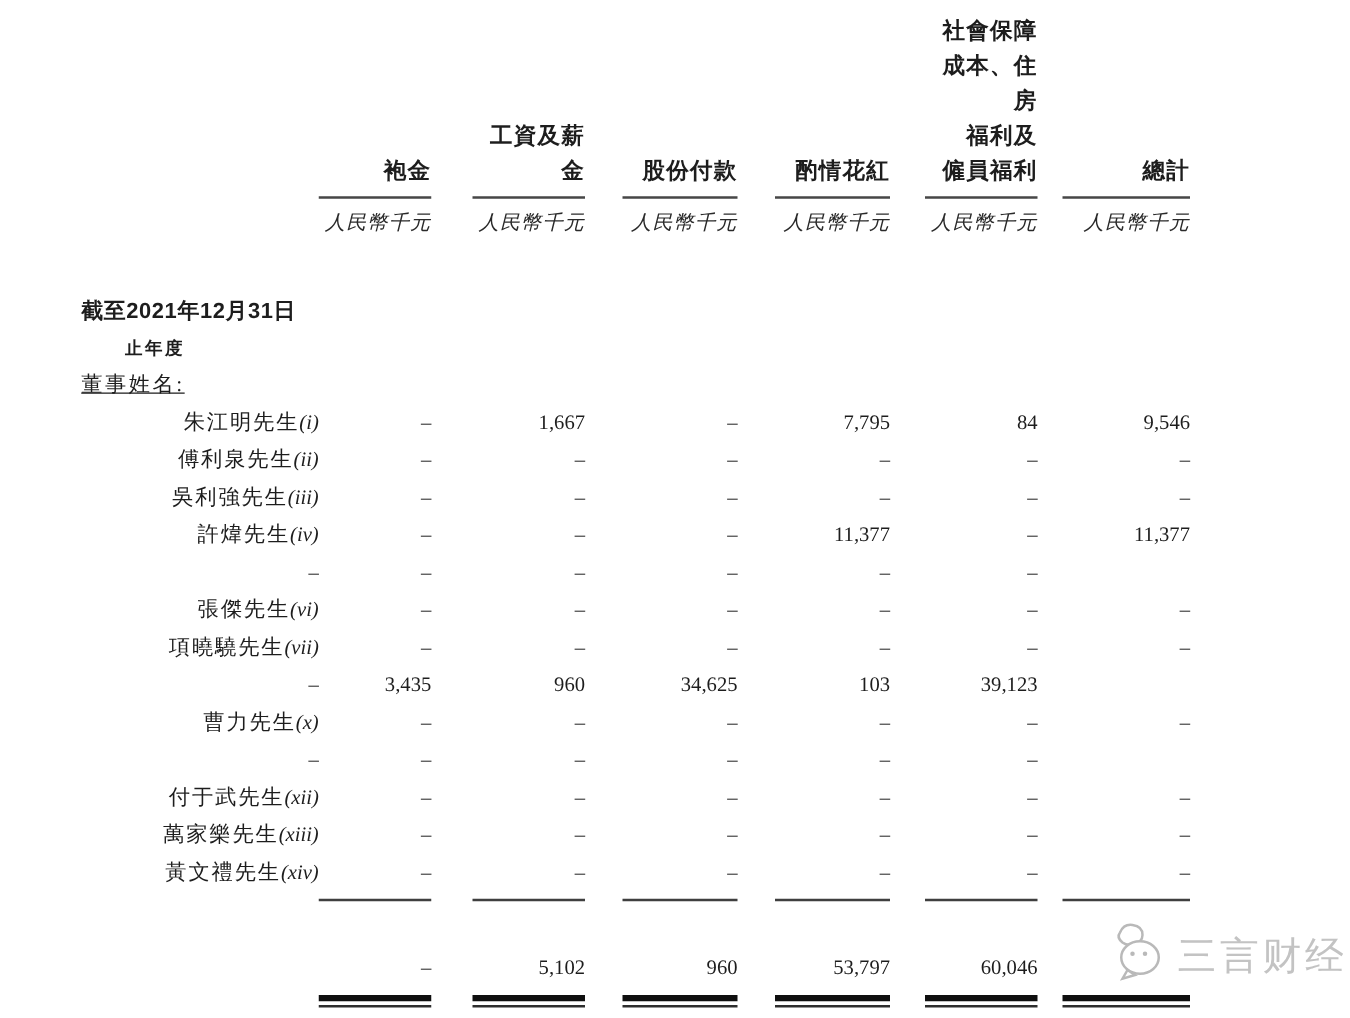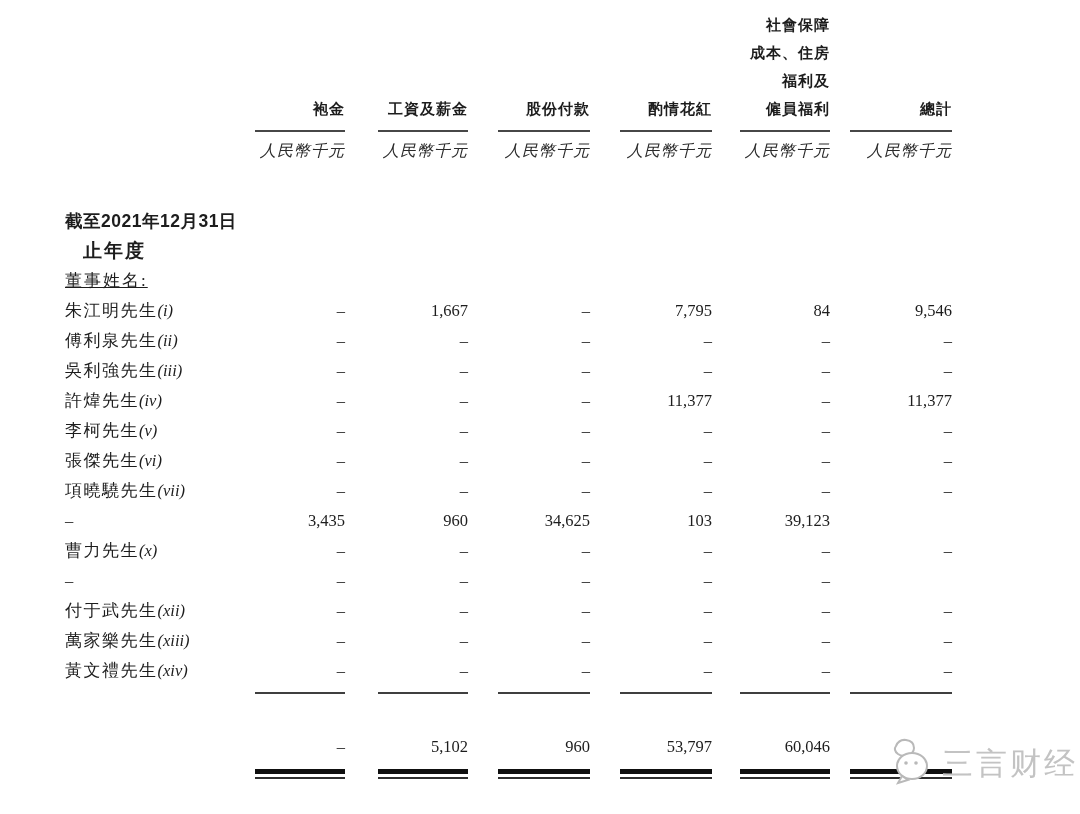--- a/index.html
+++ b/index.html
@@ -6,47 +6,47 @@
   body{
     width:1080px;height:814px;
     font-family:"Liberation Serif","DejaVu Serif",serif;
     color:#1d1d1d;
     position:relative;overflow:hidden;
   }
   .sheet{position:relative;width:1080px;height:814px;background:#fff;}
   .tbl{position:absolute;left:65px;top:10px;width:887px;}
   .grid-row{display:grid;grid-template-columns:190px 90px 123px 122px 122px 118px 122px;}
   .grid-row > div{box-sizing:border-box;text-align:right;}
-  .grid-row > div:nth-child(1){text-align:left;}
+  .grid-row > div:nth-child(1){text-align:right;}
   .grid-row > div:nth-child(3){padding-left:33px;justify-content:flex-end;}
   .grid-row > div:nth-child(4){padding-left:30px;}
   .grid-row > div:nth-child(5){padding-left:30px;}
   .grid-row > div:nth-child(6){padding-left:28px;}
   .grid-row > div:nth-child(7){padding-left:20px;}
 
   
   .header-row{align-items:end;min-height:122px;}
   .hcell{display:flex;flex-direction:column;justify-content:flex-end;height:100%;}
   .hwrap{
     border-bottom:2px solid #474747;
     padding-bottom:7px;
     font-family:"Liberation Sans","DejaVu Sans",sans-serif;
-    font-weight:bold;font-size:15px;line-height:28px;
+    font-weight:bold;font-size:18px;line-height:28px;
     letter-spacing:1px;text-align:right;
   }
   .unit-row{height:40px;}
   .unit-row > div{padding-top:9px;font-style:italic;font-size:16px;letter-spacing:1px;color:#2a2a2a;}
 
   
   .period1{margin-top:34px;height:30px;line-height:30px;
     font-family:"Liberation Sans","DejaVu Sans",sans-serif;
     font-weight:bold;font-size:17.5px;letter-spacing:0.5px;}
-  .period2{height:30px;line-height:30px;margin-left:18px;
+  .period2{height:30px;line-height:30px;margin-left:35px;
     font-family:"Liberation Sans","DejaVu Sans",sans-serif;
-    font-weight:bold;font-size:19px;letter-spacing:2px;}
+    font-weight:bold;font-size:14px;letter-spacing:2px;}
   .group-label{height:30px;line-height:30px;font-size:17px;letter-spacing:2px;text-decoration:underline;}
 
   
   .body-row{height:30px;line-height:30px;}
   .body-row .label{font-size:17px;letter-spacing:1.5px;white-space:nowrap;}
   .sfx{font-style:italic;letter-spacing:0;font-size:16.5px;}
   .num{font-size:16.5px;}
 
   
   .rule-row{height:22px;}
@@ -153,21 +153,20 @@
     <div class="grid-row body-row">
       <div class="label"><span>許煒先生</span><span class="sfx">(iv)</span></div>
       <div class="num">–</div>
       <div class="num">–</div>
       <div class="num">–</div>
       <div class="num">11,377</div>
       <div class="num">–</div>
       <div class="num">11,377</div>
     </div>
     <div class="grid-row body-row">
-      <div class="label"><span>李柯先生</span><span class="sfx">(v)</span></div>
       <div class="num">–</div>
       <div class="num">–</div>
       <div class="num">–</div>
       <div class="num">–</div>
       <div class="num">–</div>
       <div class="num">–</div>
     </div>
     <div class="grid-row body-row">
       <div class="label"><span>張傑先生</span><span class="sfx">(vi)</span></div>
       <div class="num">–</div>

